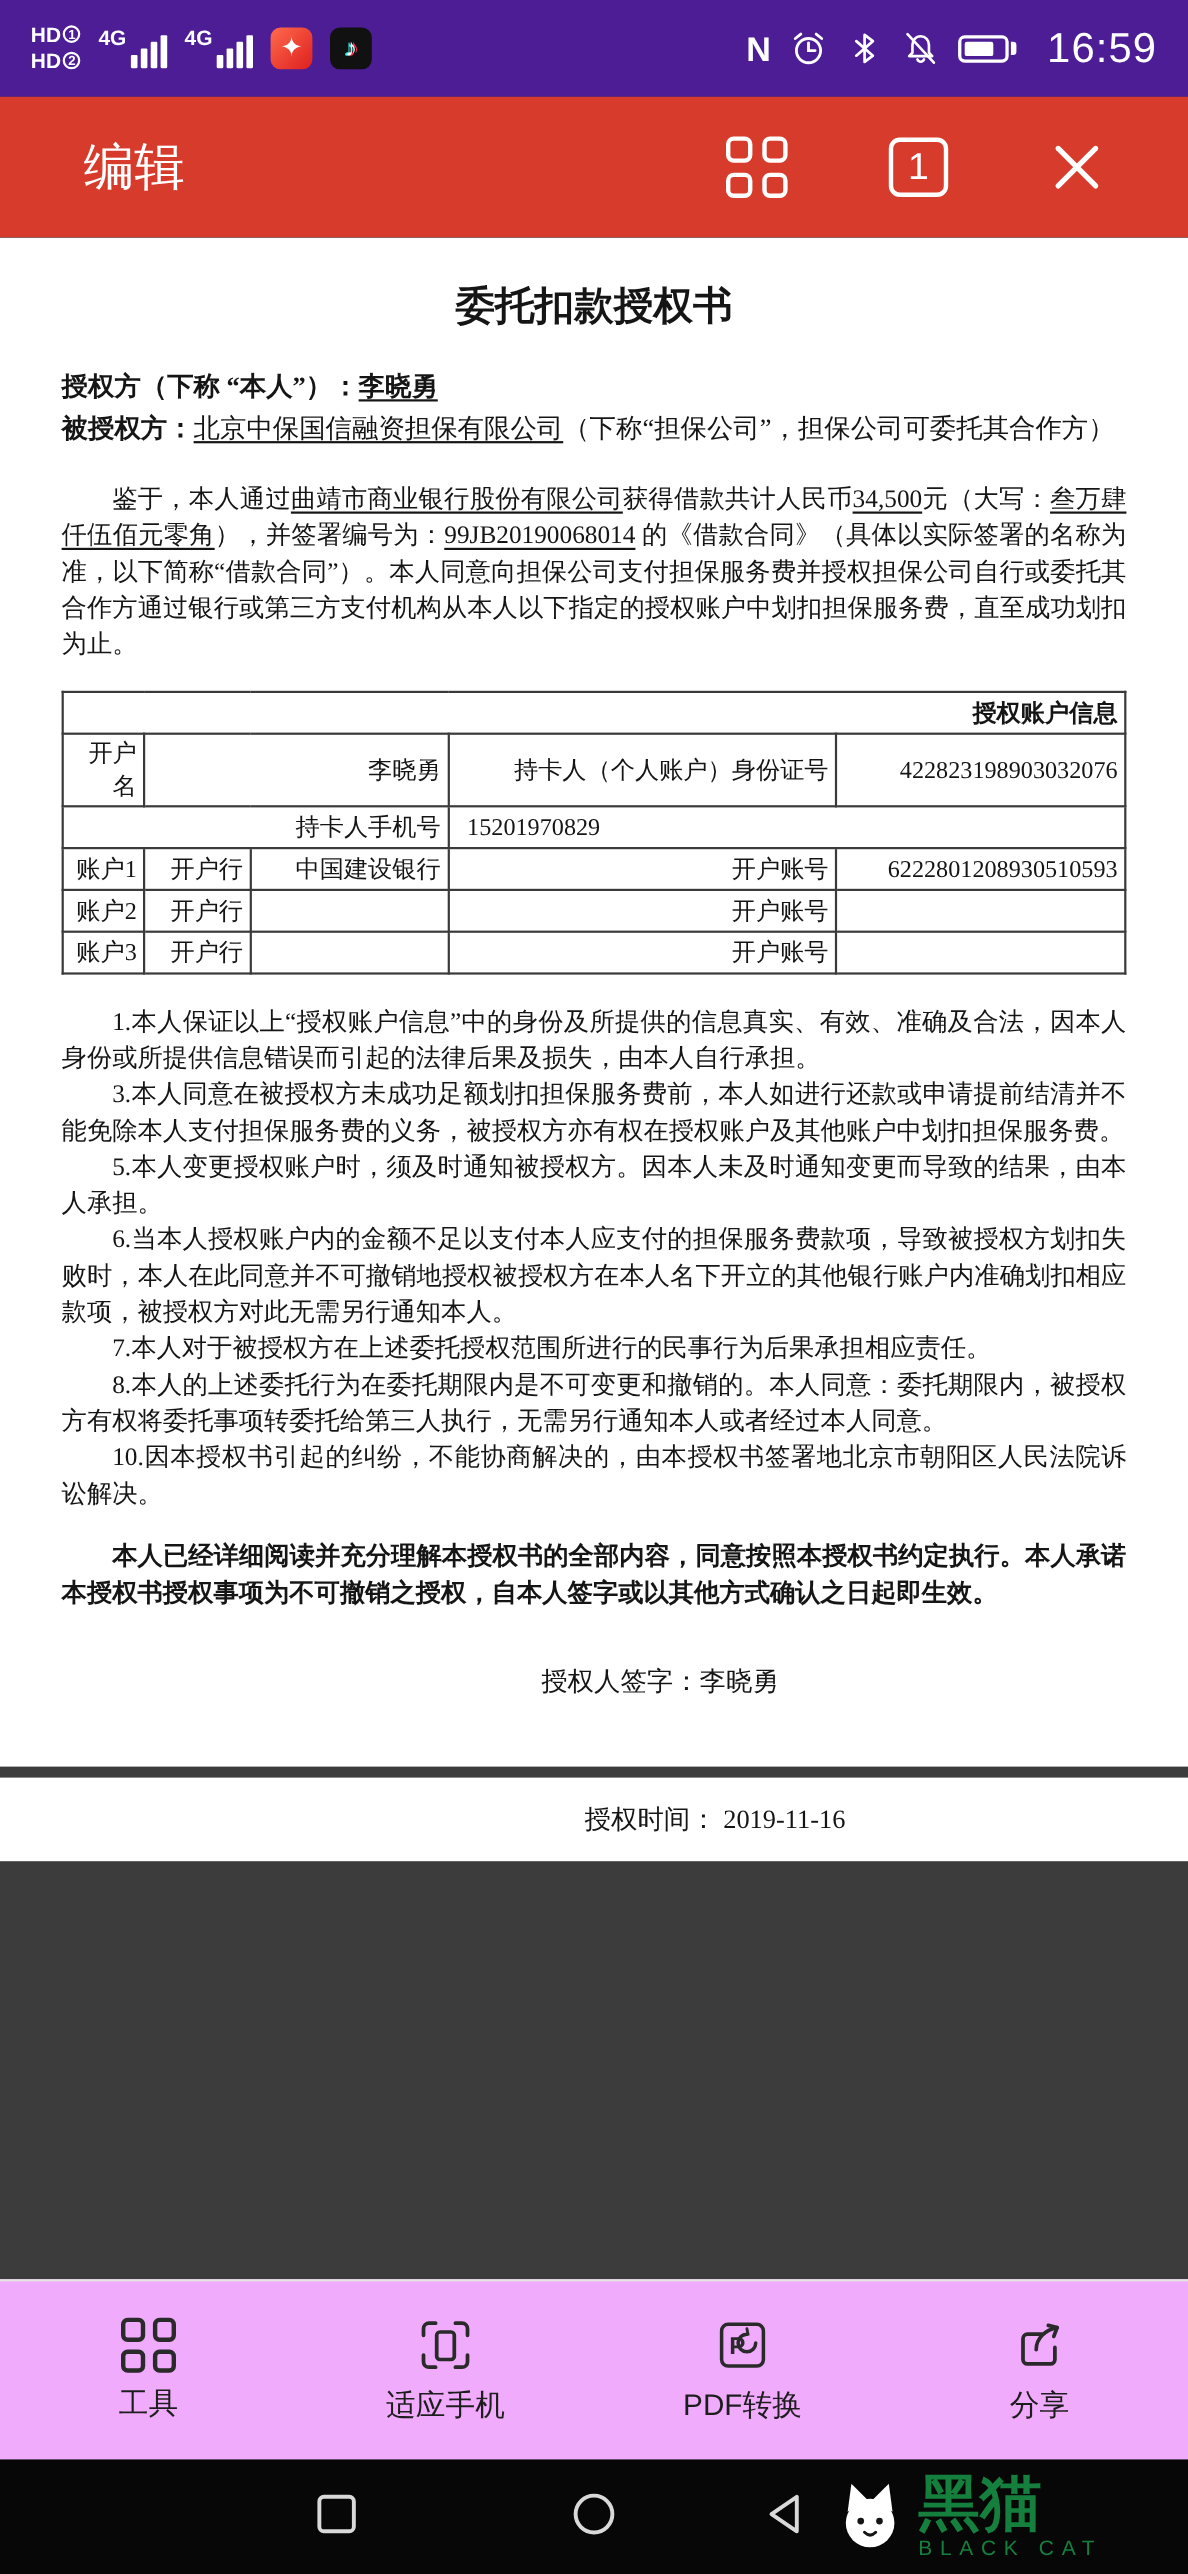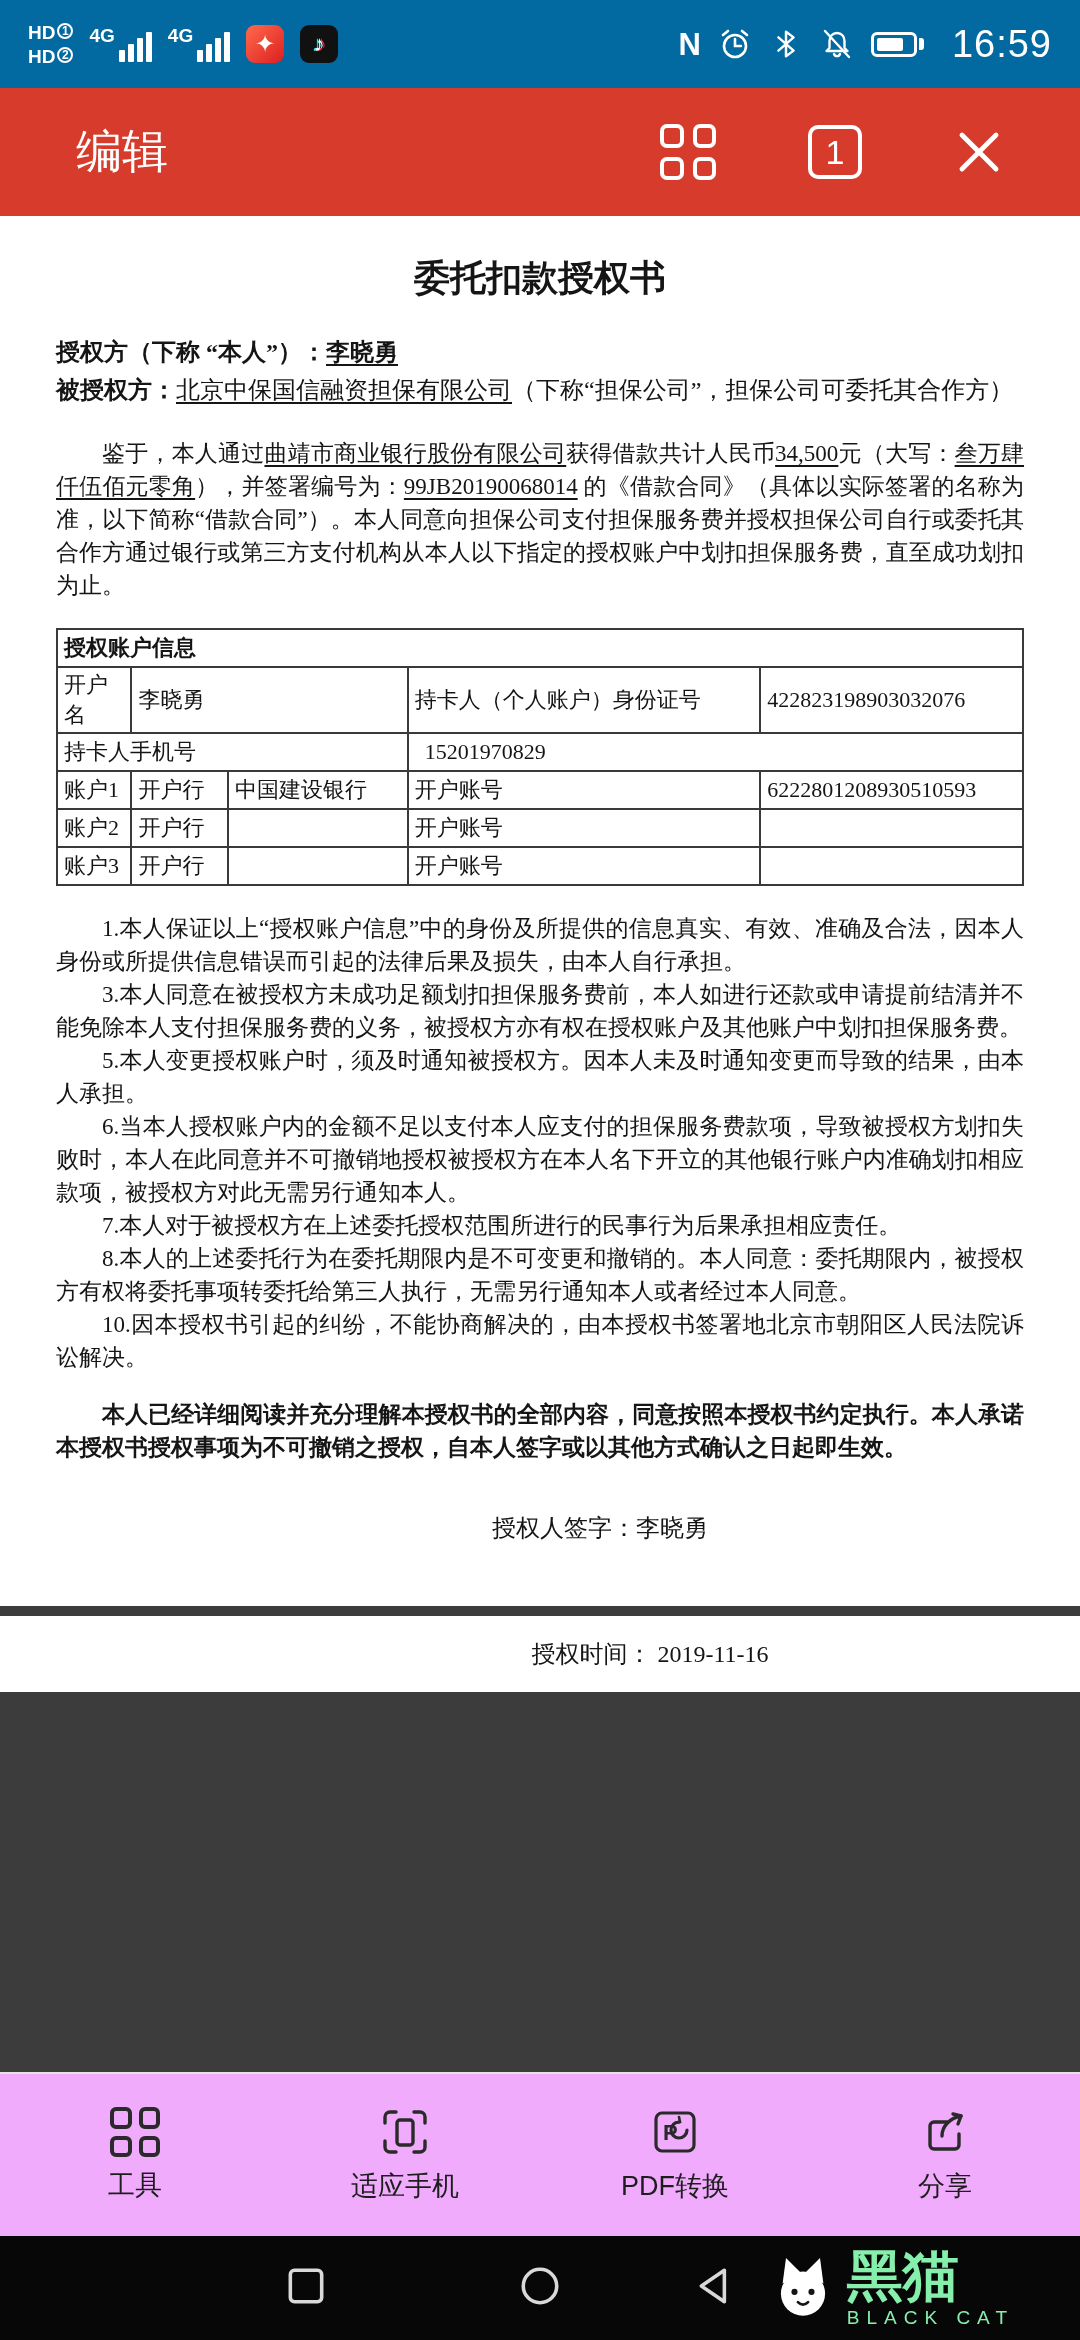--- a/index.html
+++ b/index.html
@@ -3,21 +3,21 @@
 <meta charset="utf-8">
 <style>
   * { margin:0; padding:0; box-sizing:border-box; }
   body { background:#000; }
   .screen{
     width:1080px;height:2340px;display:flex;flex-direction:column;
     background:#3c3c3c;overflow:hidden;position:relative;
     font-family:"Liberation Sans", sans-serif;
   }
   
-  .status-bar{height:88px;background:#0369a1;display:flex;align-items:center;
+  .status-bar{height:88px;background:#4c1d95;display:flex;align-items:center;
     padding:0 28px;color:#fff;flex:0 0 auto;}
   .sb-left{display:flex;align-items:center;gap:16px;flex:1;}
   .hd-stack{display:flex;flex-direction:column;gap:5px;}
   .hd-badge{display:flex;align-items:flex-start;font-size:19px;font-weight:bold;line-height:1;}
   .hd-num{font-size:12px;width:16px;height:16px;border:2px solid #fff;border-radius:50%;
     display:flex;align-items:center;justify-content:center;margin-left:2px;font-weight:bold;}
   .signal-group{display:flex;gap:4px;align-items:flex-end;height:36px;}
   .net-label{font-size:19px;font-weight:bold;line-height:1;align-self:flex-start;}
   .bars{display:flex;align-items:flex-end;gap:3px;}
   .bars i{width:6px;background:#fff;display:block;border-radius:1px;}
@@ -47,42 +47,42 @@
   .doc-area{flex:1;display:flex;flex-direction:column;overflow:hidden;background:#3c3c3c;}
   .page{background:#fff;color:#151515;font-family:"Liberation Serif","DejaVu Serif",serif;}
   .page1{padding:28px 56px 62px;flex:0 0 auto;}
   .doc-title{text-align:center;font-size:36px;font-weight:bold;margin:10px 0 30px;}
   .doc-line{font-size:24px;line-height:38px;}
   .bold{font-weight:bold;}
   .u{text-decoration:underline;text-underline-offset:4px;}
   .para{font-size:23px;line-height:33px;text-align:justify;text-indent:2em;}
   .intro-para{margin-top:28px;}
   .auth-table{width:100%;border-collapse:collapse;margin:26px 0 26px;}
-  .auth-table td{border:2px solid #3a3a3a;text-align:left;font-size:22px;height:38px;padding:2px 6px;}
+  .auth-table td{border:2px solid #3a3a3a;text-align:right;font-size:22px;height:38px;padding:2px 6px;}
   .auth-table .tleft{text-align:left;padding-left:16px;}
   .closing{margin-top:24px;}
   .signature-line{margin-top:48px;text-align:center;font-size:24px;padding-left:120px;}
   .page2{height:76px;display:flex;align-items:center;justify-content:center;
     margin-top:10px;flex:0 0 auto;}
   .date-line{font-size:24px;position:relative;left:110px;}
   .viewer-bg{flex:1;}
   
   .toolbar{height:164px;background:#f0abfc;border-top:2px solid #e3e3e3;
     display:flex;align-items:center;flex:0 0 auto;}
   .tool-item{flex:1;display:flex;flex-direction:column;align-items:center;gap:10px;cursor:pointer;}
   .tool-label{font-size:27px;color:#1d1d1d;font-family:"Liberation Sans",sans-serif;}
   .tgrid{width:50px;height:50px;display:grid;grid-template-columns:1fr 1fr;
     grid-template-rows:1fr 1fr;gap:7px;}
   .tgrid i{border:4px solid #2a2a2a;border-radius:6px;}
   
   .nav-bar{height:104px;background:#070707;position:relative;flex:0 0 auto;}
   .nav-btn{position:absolute;top:50%;transform:translate(-50%,-50%);}
   .nav-recents{left:306px;} .nav-home{left:540px;} .nav-back{left:716px;}
-  .watermark{position:absolute;right:66px;top:50%;transform:translateY(-50%);
-    display:flex;align-items:center;gap:10px;color:#86efac;}
+  .watermark{position:absolute;right:78px;top:50%;transform:translateY(-50%);
+    display:flex;align-items:center;gap:10px;color:#15803d;}
   .wm-cn{font-size:56px;font-weight:bold;line-height:1;font-family:"Liberation Sans",sans-serif;}
   .wm-en{font-size:19px;letter-spacing:7px;margin-top:3px;font-family:"Liberation Sans",sans-serif;}
 </style>
 </head>
 <body>
 
 <div class="screen">
 
   <div class="status-bar">
     <div class="sb-left">

